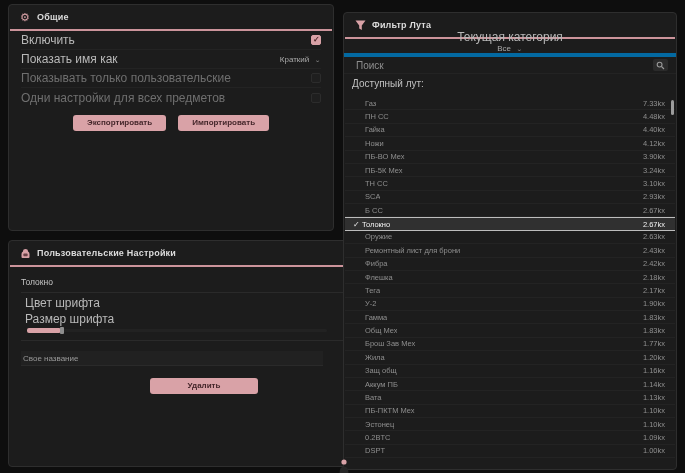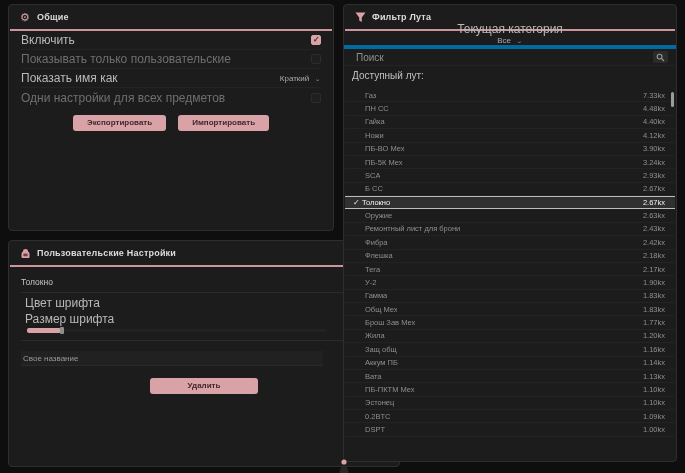--- a/index.html
+++ b/index.html
@@ -75,29 +75,29 @@
       <span class="hicon">⚙</span>
       <span class="panel-title">Общие</span>
     </div>
     <div class="panel-underline"></div>
     <div class="rows">
       <div class="srow">
         <span class="slabel">Включить</span>
         <span class="cb checked"></span>
       </div>
       <div class="srow">
-        <span class="slabel dim">Показывать только пользовательские</span>
-        <span class="cb dim"></span>
-      </div>
-      <div class="srow">
         <span class="slabel">Показать имя как</span>
         <span class="dropdown">
           <span>Краткий</span>
           <span class="chev">⌄</span>
         </span>
+      </div>
+      <div class="srow">
+        <span class="slabel dim">Показывать только пользовательские</span>
+        <span class="cb dim"></span>
       </div>
       <div class="srow">
         <span class="slabel dim">Одни настройки для всех предметов</span>
         <span class="cb dim"></span>
       </div>
     </div>
     <div class="btnrow">
       <button class="btn">Экспортировать</button>
       <button class="btn">Импортировать</button>
     </div>
@@ -138,21 +138,21 @@
       </div>
     </div>
 
     <input class="name-input" type="text" placeholder="Свое название" style="">
 
     <div class="delete-row">
       <button class="btn">Удалить</button>
     </div>
   </div>
 
-  <div class="panel" style="left:343px; top:4px; width:334px; height:458px;">
+  <div class="panel" style="left:343px; top:12px; width:334px; height:458px;">
     <div class="panel-header">
       <span class="hicon">
         <svg width="11" height="11" viewBox="0 0 11 11">
             <path d="M0.5 0.5 L10.5 0.5 L6.8 5.5 L6.8 10 L4.2 8.6 L4.2 5.5 Z" fill="#d9a2a7"></path>
           </svg>
       </span>
       <span class="panel-title">Фильтр Лута</span>
     </div>
     <div class="panel-underline"></div>
 
@@ -196,20 +196,24 @@
         </div>
         <div class="litem">
           <span class="lname"><span class="check"></span><span>ПБ-ВО Мех</span></span>
           <span class="lvalue">3.90kx</span>
         </div>
         <div class="litem">
           <span class="lname"><span class="check"></span><span>ПБ-5К Мех</span></span>
           <span class="lvalue">3.24kx</span>
         </div>
         <div class="litem">
+          <span class="lname"><span class="check"></span><span>ТН СС</span></span>
+          <span class="lvalue">3.10kx</span>
+        </div>
+        <div class="litem">
           <span class="lname"><span class="check"></span><span>SCA</span></span>
           <span class="lvalue">2.93kx</span>
         </div>
         <div class="litem">
           <span class="lname"><span class="check"></span><span>Б СС</span></span>
           <span class="lvalue">2.67kx</span>
         </div>
         <div class="litem selected">
           <span class="lname"><span class="check">✓ </span><span>Толокно</span></span>
           <span class="lvalue">2.67kx</span>

